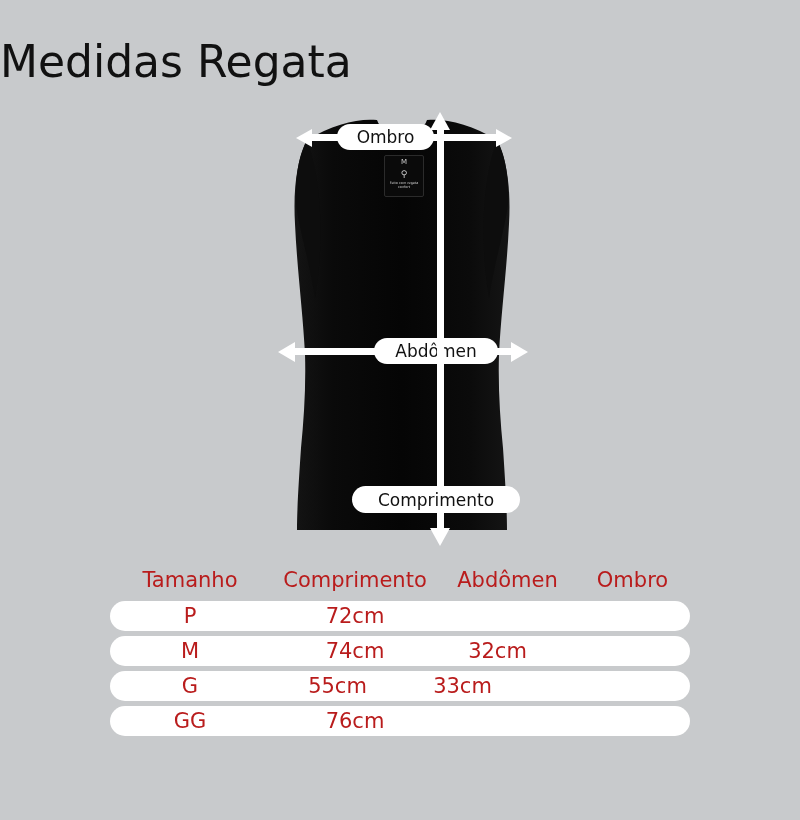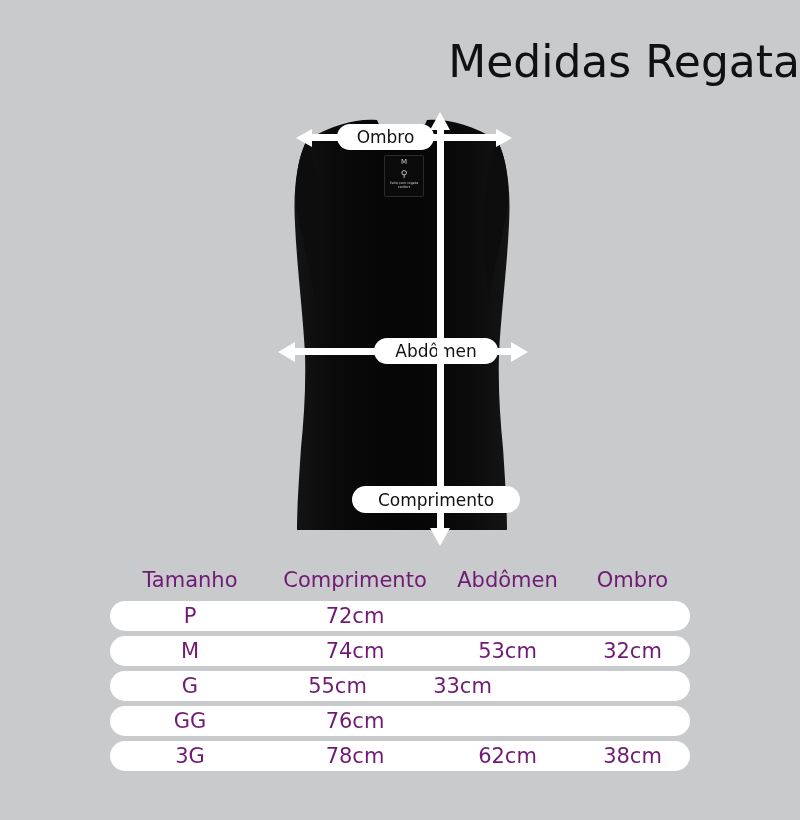--- a/index.html
+++ b/index.html
@@ -13,21 +13,21 @@
     font-family: "DejaVu Sans", sans-serif;
     position: relative;
     overflow: hidden;
   }
 
   .title {
     position: absolute;
     top: 36px;
     left: 0;
     width: 800px;
-    text-align: right;
+    text-align: left;
     font-size: 44px;
     color: #111111;
     font-family: "DejaVu Sans", sans-serif;
     letter-spacing: 0px;
   }
 
   
   .garment-wrap {
     position: absolute;
     left: 255px;
@@ -98,21 +98,21 @@
     background: transparent;
     height: 30px;
     margin-bottom: 6px;
   }
   .row.data {
     background: #ffffff;
     border-radius: 15px;
   }
   .cell {
     font-size: 21px;
-    color: #701a75;
+    color: #b91c1c;
     text-align: center;
     font-family: "DejaVu Sans", sans-serif;
   }
   .c0 { width: 160px; }
   .c1 { width: 170px; }
   .c2 { width: 135px; }
   .c3 { width: 115px; }
 </style>
 </head>
 <body>
@@ -197,34 +197,27 @@
   </div>
 
   <div class="row data">
     <div class="cell c0">P</div>
     <div class="cell c1">72cm</div>
   </div>
 
   <div class="row data">
     <div class="cell c0">M</div>
     <div class="cell c1">74cm</div>
-    <div class="cell c2">53cm</div>
     <div class="cell c3">32cm</div>
   </div>
 
   <div class="row data">
     <div class="cell c0">G</div>
     <div class="cell c2">55cm</div>
     <div class="cell c3">33cm</div>
   </div>
 
   <div class="row data">
     <div class="cell c0">GG</div>
     <div class="cell c1">76cm</div>
   </div>
 
-  <div class="row data">
-    <div class="cell c0">3G</div>
-    <div class="cell c1">78cm</div>
-    <div class="cell c2">62cm</div>
-    <div class="cell c3">38cm</div>
-  </div>
 </div>
 
 </body></html>

